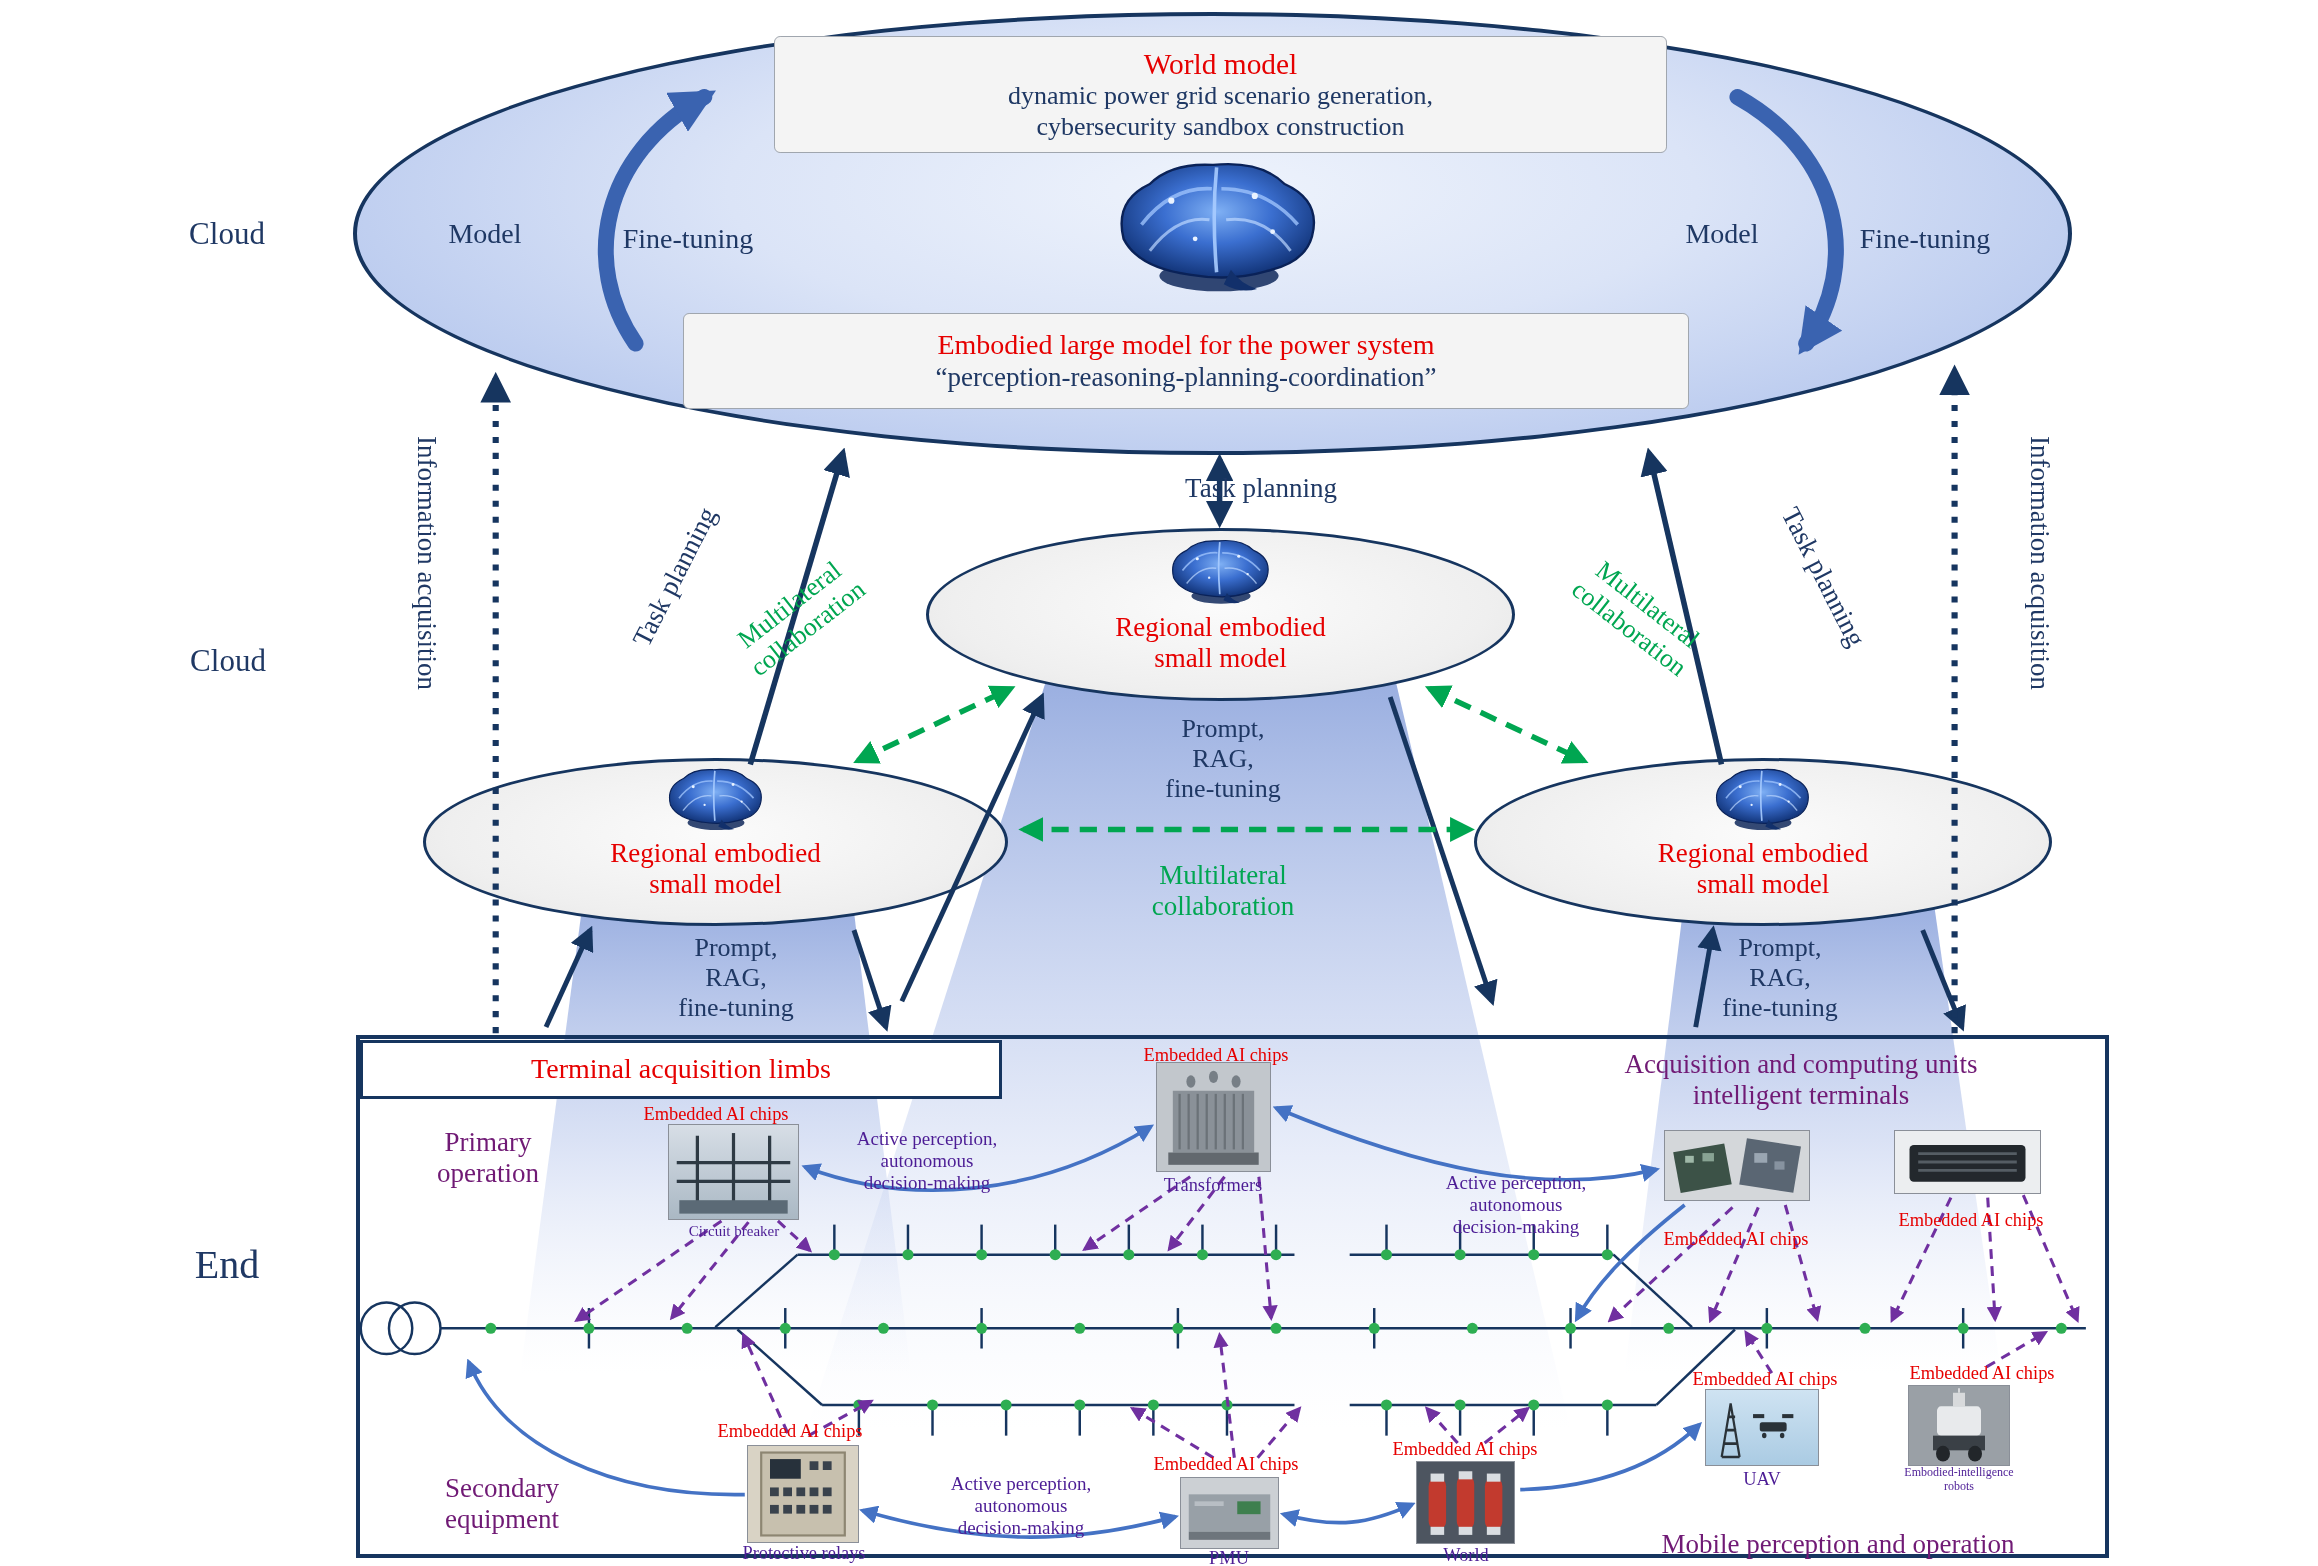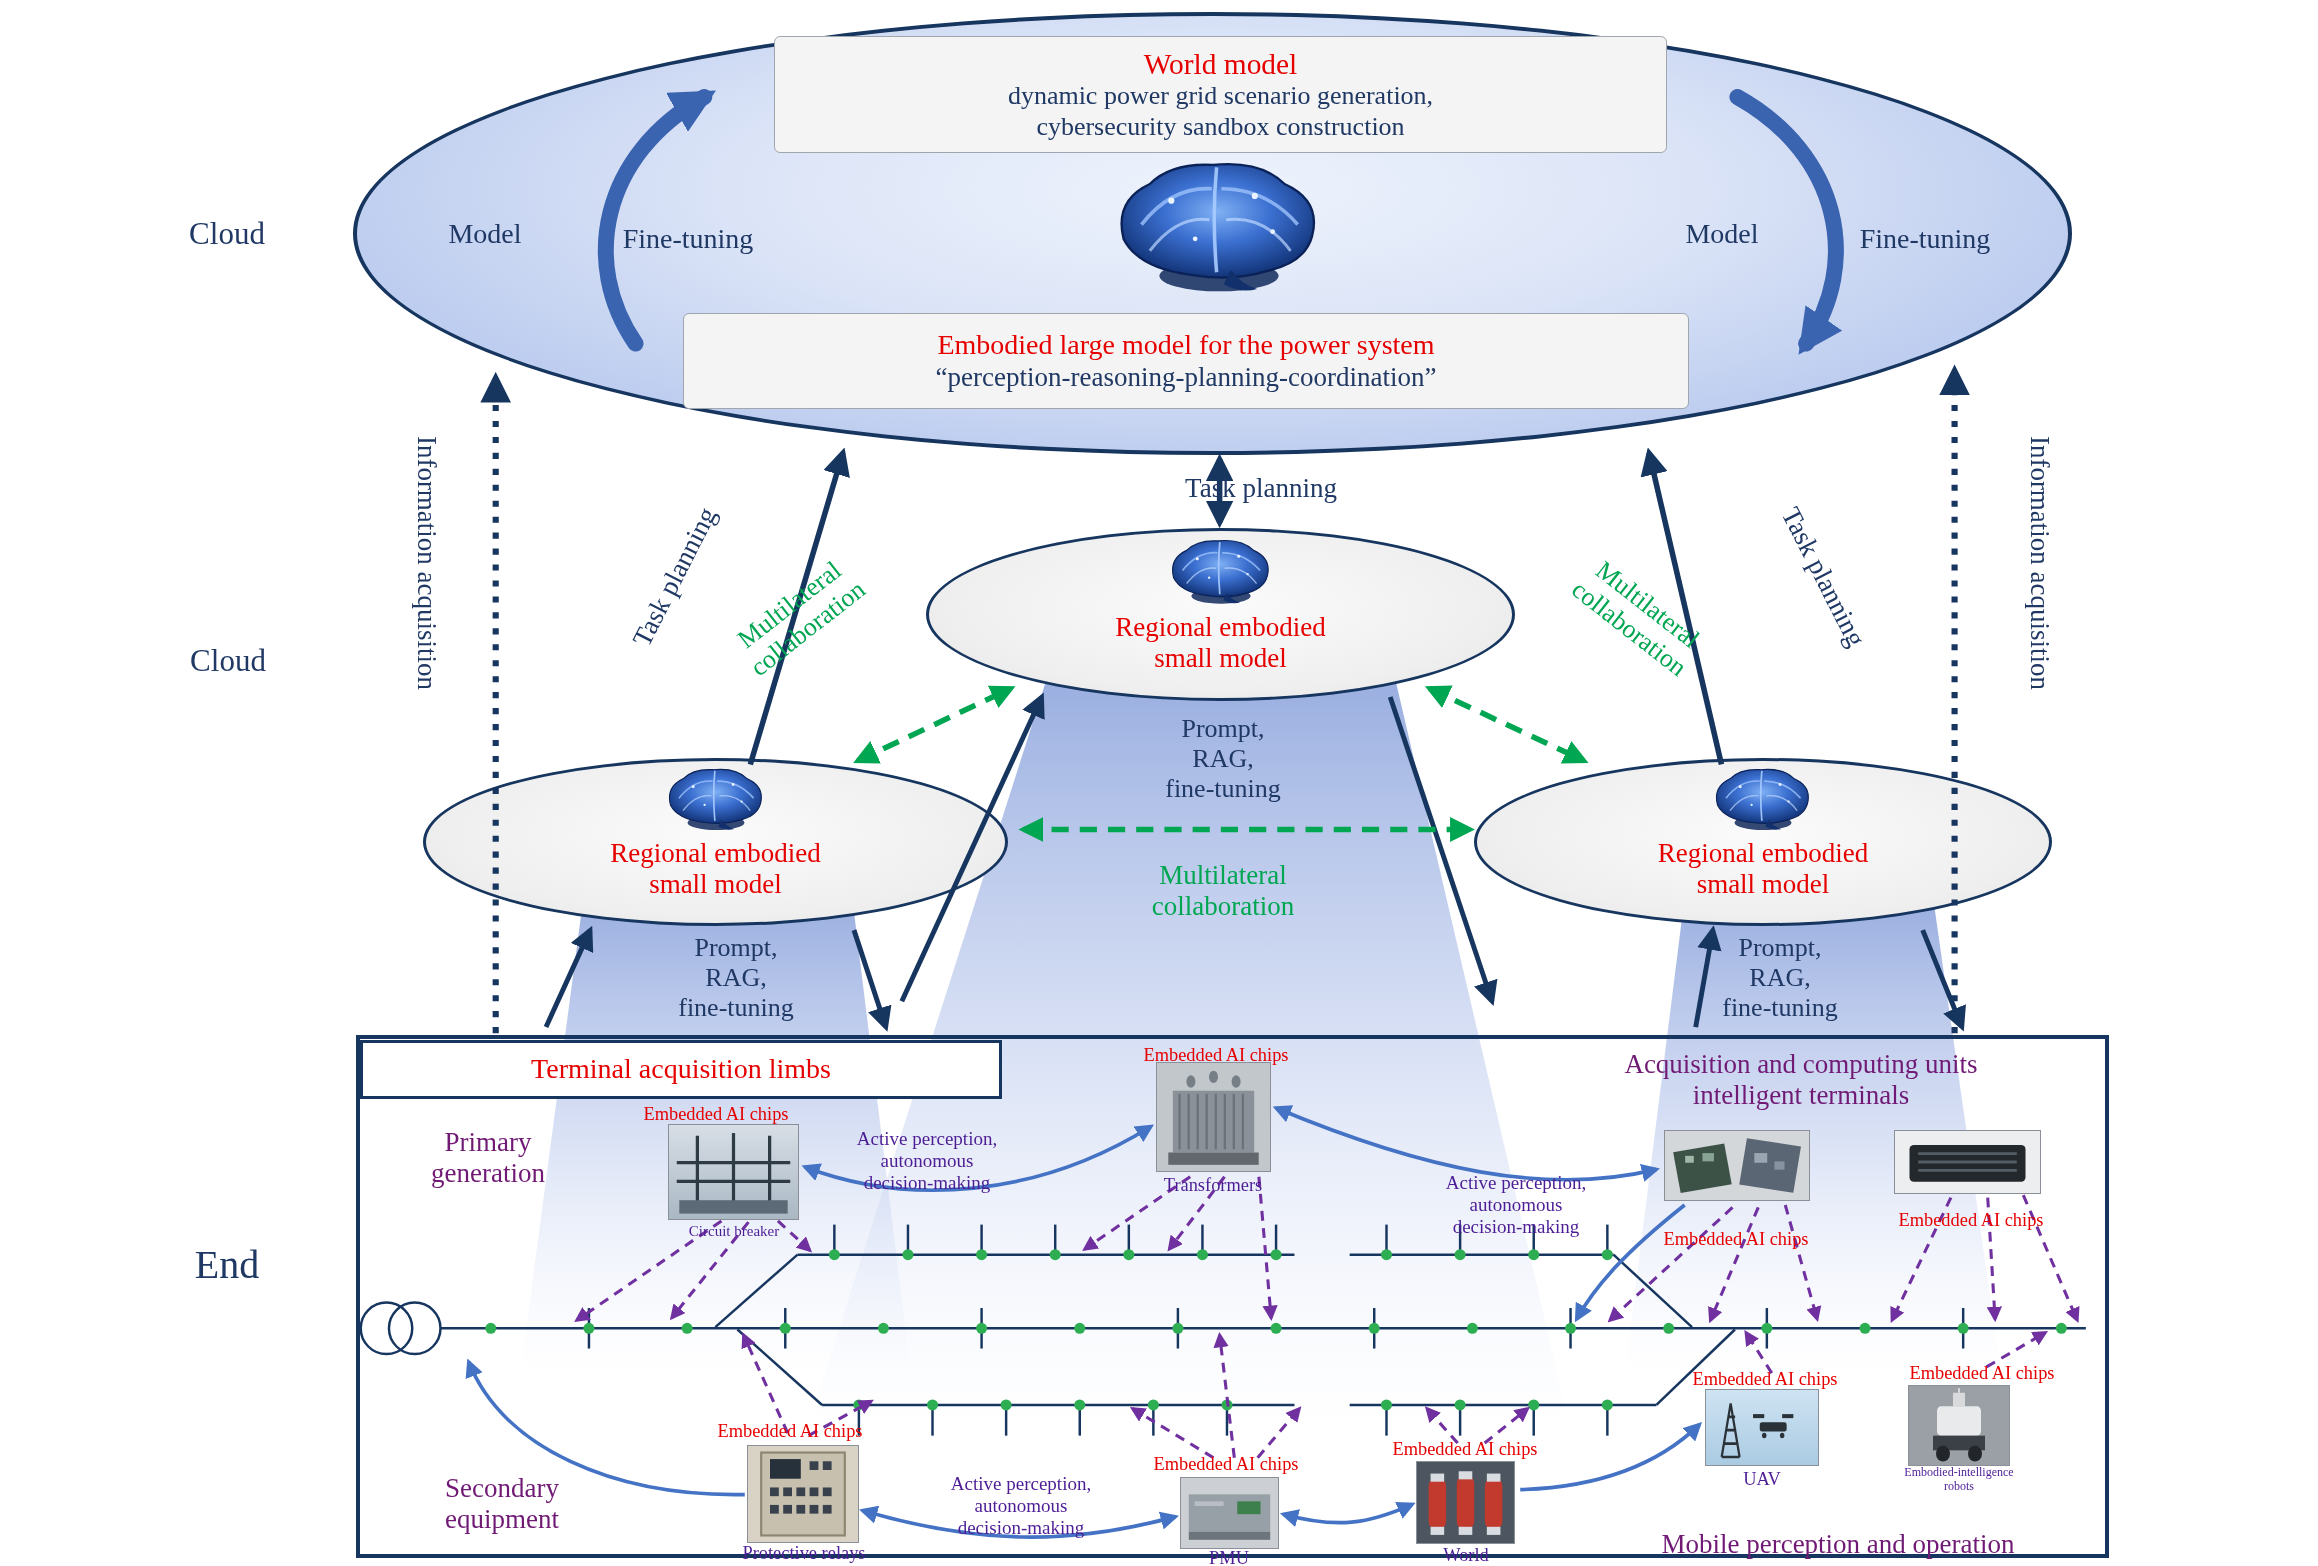--- a/index.html
+++ b/index.html
@@ -428,21 +428,21 @@
 <div class="cl navy" style="left:736px;top:978px;font-size:26px">Prompt,
 RAG,
 fine-tuning</div>
 <div class="cl navy" style="left:1780px;top:978px;font-size:26px">Prompt,
 RAG,
 fine-tuning</div>
 
 <div class="cl blue" style="left:1801px;top:1080px;font-size:27px">Acquisition and computing units
 intelligent terminals</div>
 <div class="cl blue" style="left:488px;top:1158px;font-size:27px">Primary
-generation</div>
+operation</div>
 <div class="cl blue" style="left:502px;top:1504px;font-size:27px">Secondary
 equipment</div>
 <div class="cl blue" style="left:1838px;top:1545px;font-size:27px">Mobile perception and operation</div>
 
 <div class="cl black" style="left:927px;top:1161px;font-size:19px">Active perception,
 autonomous
 decision-making</div>
 <div class="cl black" style="left:1516px;top:1205px;font-size:19px">Active perception,
 autonomous
 decision-making</div>

